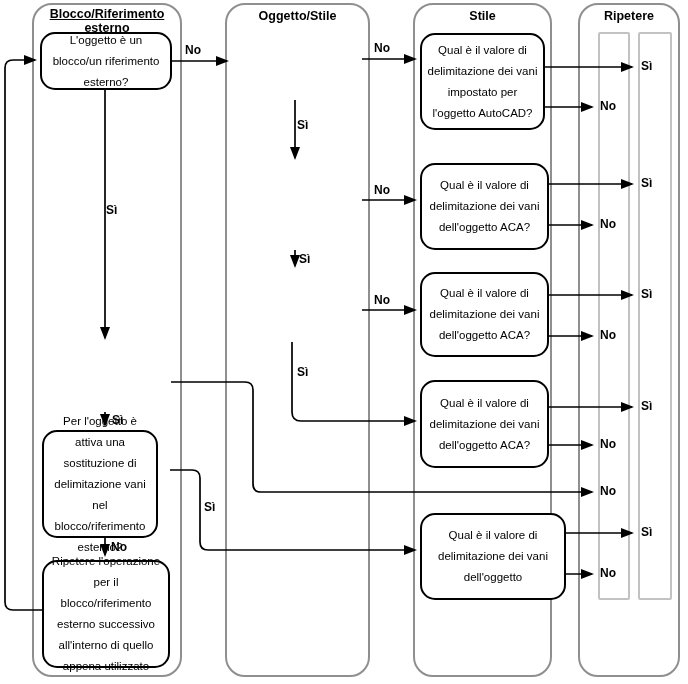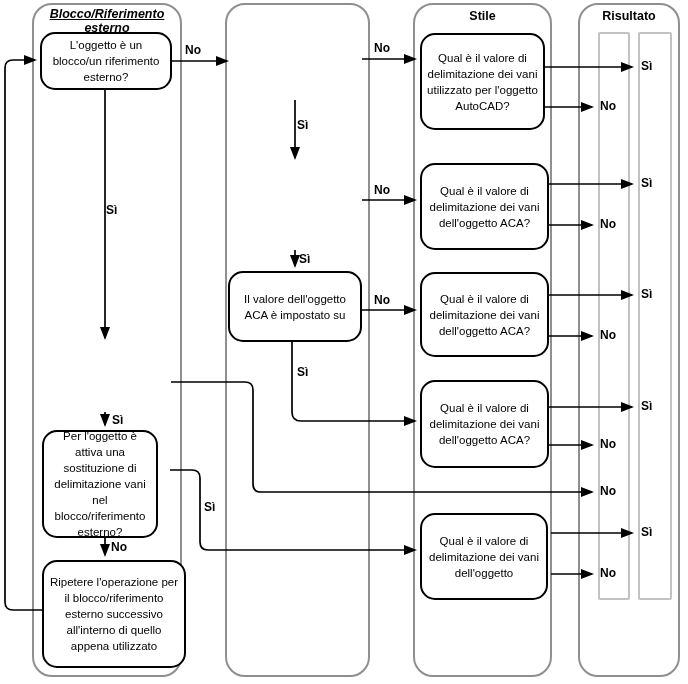--- a/index.html
+++ b/index.html
@@ -3,45 +3,46 @@
 <meta charset="utf-8">
 <style>
   html,body{margin:0;padding:0;background:#fff;}
   .canvas{
     position:relative;width:688px;height:684px;background:#fff;overflow:hidden;
     font-family:"Liberation Sans","DejaVu Sans",sans-serif;color:#000;
   }
   .col{position:absolute;border:2px solid #8f8f8f;border-radius:20px;background:transparent;box-sizing:border-box;}
   .lane{position:absolute;border:2px solid #c2c2c2;border-radius:2px;background:transparent;box-sizing:border-box;}
   .col-header{position:absolute;font-weight:bold;font-size:12.5px;line-height:14px;text-align:center;}
-  .underlined{text-decoration:underline;font-style:italic;}
+  .underlined{text-decoration:underline;}
   .node{
     position:absolute;border:2px solid #000;border-radius:15px;background:#fff;
     display:flex;align-items:center;justify-content:center;text-align:center;
-    font-size:11.5px;line-height:16px;padding:2px 5px;box-sizing:border-box;
+    font-size:11.5px;line-height:21px;padding:2px 5px;box-sizing:border-box;
   }
   .elabel{position:absolute;font-weight:bold;font-size:12px;line-height:13px;white-space:nowrap;}
   svg.connectors{position:absolute;left:0;top:0;pointer-events:none;}
 </style>
 </head>
 <body>
 
 <div class="canvas">
 
   <div class="col" style="left:32px;top:3px;width:150px;height:674px"></div>
   <div class="col" style="left:225px;top:3px;width:145px;height:674px"></div>
   <div class="col" style="left:413px;top:3px;width:139px;height:674px"></div>
   <div class="col" style="left:578px;top:3px;width:102px;height:674px"></div>
 
   <div class="lane" style="left:598px;top:32px;width:32px;height:568px"></div>
   <div class="lane" style="left:638px;top:32px;width:34px;height:568px"></div>
 
   <div class="col-header underlined" style="left:34px;top:7px;width:146px">Blocco/Riferimento esterno</div>
+  <div class="col-header" style="left:227px;top:9px;width:141px">Oggetto/Stile</div>
   <div class="col-header" style="left:415px;top:9px;width:135px">Stile</div>
-  <div class="col-header" style="left:580px;top:9px;width:98px">Risultato</div>
+  <div class="col-header" style="left:580px;top:9px;width:98px">Ripetere</div>
 
   <svg class="connectors" width="688" height="684" viewBox="0 0 688 684">
     <defs>
       <marker id="arr" markerUnits="userSpaceOnUse" markerWidth="13" markerHeight="11" refX="11" refY="5" orient="auto">
         <path d="M0,0 L13,5 L0,10 Z" fill="#000"></path>
       </marker>
     </defs>
     <g stroke="#000" stroke-width="1.7" fill="none">
 
       <path d="M 105 90 L 105 338" marker-end="url(#arr)"></path>
@@ -76,29 +77,28 @@
       <path d="M 549 336 L 592 336" marker-end="url(#arr)"></path>
       <path d="M 549 407 L 632 407" marker-end="url(#arr)"></path>
       <path d="M 549 445 L 592 445" marker-end="url(#arr)"></path>
       <path d="M 551 533 L 632 533" marker-end="url(#arr)"></path>
       <path d="M 551 574 L 592 574" marker-end="url(#arr)"></path>
     </g>
   </svg>
 
   <div class="node" style="left:40px;top:32px;width:132px;height:58px">L'oggetto è un blocco/un riferimento esterno?</div>
   <div class="node" style="left:42px;top:430px;width:116px;height:108px">Per l'oggetto è attiva una sostituzione di delimitazione vani nel blocco/riferimento esterno?</div>
-  <div class="node" style="left:42px;top:560px;width:144px;height:108px">Ripetere l'operazione per il blocco/riferimento esterno successivo all'interno di quello appena utilizzato</div>
+  <div class="node" style="left:42px;top:560px;width:128px;height:108px">Ripetere l'operazione per il blocco/riferimento esterno successivo all'interno di quello appena utilizzato</div>
 
-  <div class="node" style="left:228px;top:271px;width:134px;height:71px">Il valore dell'oggetto ACA è impostato su</div>
 
-  <div class="node" style="left:420px;top:33px;width:125px;height:97px">Qual è il valore di delimitazione dei vani utilizzato per l'oggetto AutoCAD?</div>
+  <div class="node" style="left:420px;top:33px;width:125px;height:97px">Qual è il valore di delimitazione dei vani impostato per l'oggetto AutoCAD?</div>
   <div class="node" style="left:420px;top:163px;width:129px;height:87px">Qual è il valore di delimitazione dei vani dell'oggetto ACA?</div>
   <div class="node" style="left:420px;top:272px;width:129px;height:85px">Qual è il valore di delimitazione dei vani dell'oggetto ACA?</div>
   <div class="node" style="left:420px;top:380px;width:129px;height:88px">Qual è il valore di delimitazione dei vani dell'oggetto ACA?</div>
-  <div class="node" style="left:420px;top:513px;width:128px;height:87px">Qual è il valore di delimitazione dei vani dell'oggetto</div>
+  <div class="node" style="left:420px;top:513px;width:146px;height:87px">Qual è il valore di delimitazione dei vani dell'oggetto</div>
 
   <div class="elabel" style="left:185px;top:44px">No</div>
   <div class="elabel" style="left:374px;top:42px">No</div>
   <div class="elabel" style="left:106px;top:204px">Sì</div>
   <div class="elabel" style="left:297px;top:119px">Sì</div>
   <div class="elabel" style="left:299px;top:253px">Sì</div>
   <div class="elabel" style="left:374px;top:184px">No</div>
   <div class="elabel" style="left:374px;top:294px">No</div>
   <div class="elabel" style="left:297px;top:366px">Sì</div>
   <div class="elabel" style="left:112px;top:414px">Sì</div>

